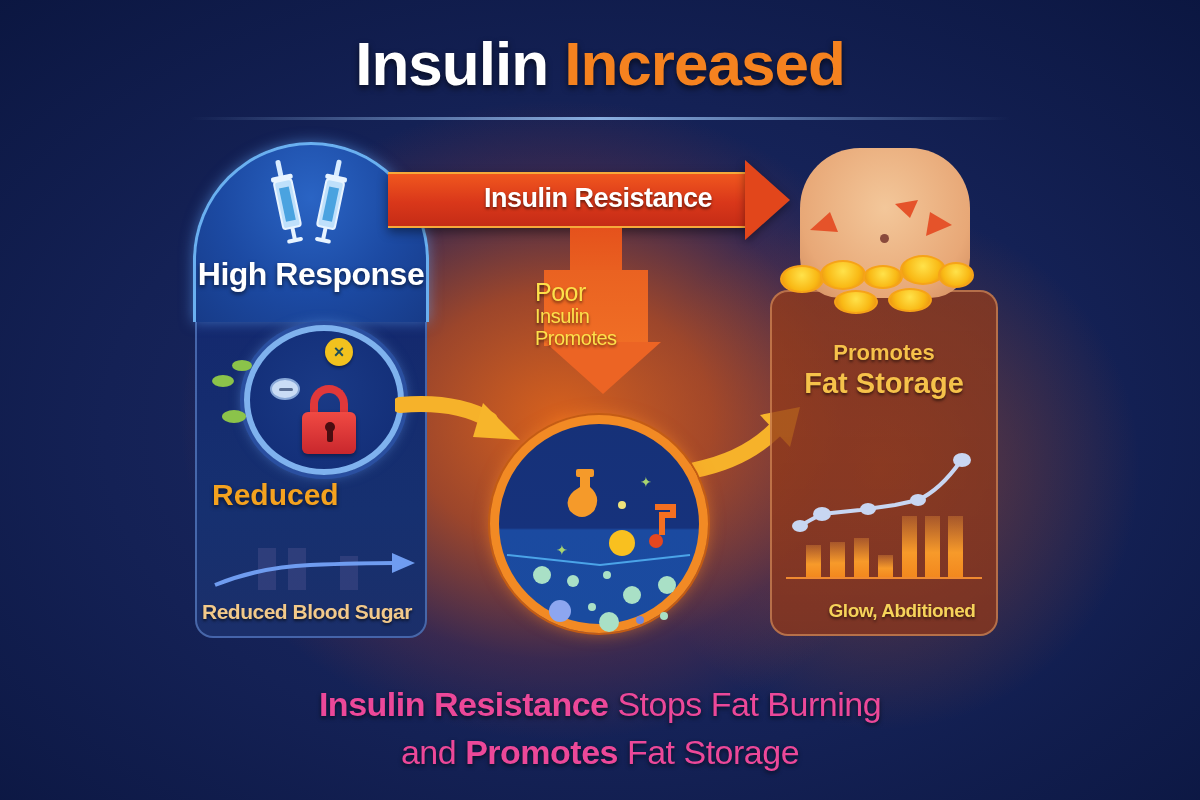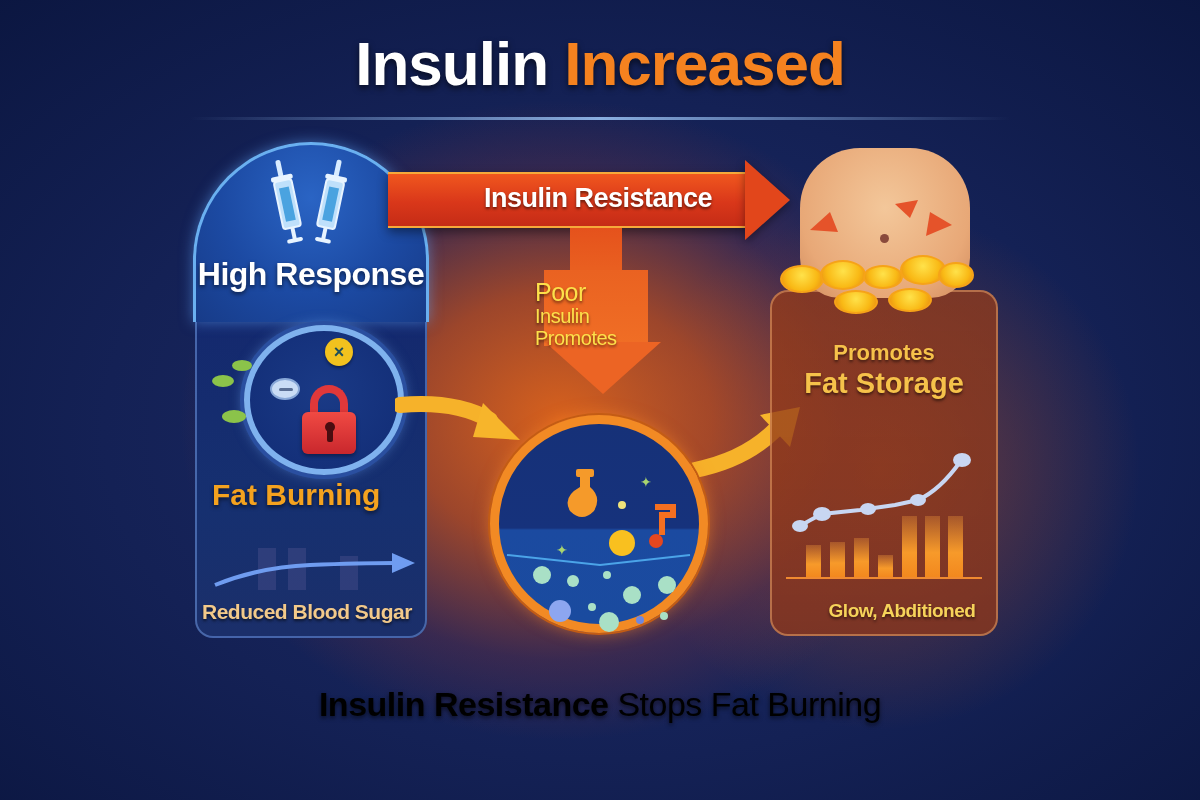--- a/index.html
+++ b/index.html
@@ -164,21 +164,21 @@
     left: 770px; top: 600px; width: 264px; text-align: center;
     color: #f6d35a; font-size: 19px; font-weight: 700; letter-spacing: -0.5px;
     text-shadow: 0 2px 3px rgba(0,0,0,0.55);
   }
   .bar { background: linear-gradient(180deg, rgba(250,160,60,0.3) 0%, #f79a2a 60%, #f2881e 100%); }
   .baseline { left: 786px; top: 577px; width: 196px; height: 2px; background: #f08a30; }
 
   
   .caption {
     left: 0; top: 680px; width: 1200px; text-align: center;
-    color: #000000; font-size: 34px; line-height: 48px; letter-spacing: -0.5px;
+    color: #ec4899; font-size: 34px; line-height: 48px; letter-spacing: -0.5px;
     text-shadow: 0 2px 4px rgba(0,0,0,0.6);
   }
   .caption b { font-weight: 700; }
   .caption .n { font-weight: 400; }
 </style>
 </head>
 <body>
 
 <div class="abs title">
   <span class="w">Insulin</span>
@@ -214,21 +214,21 @@
 <div class="abs sprout" style="left:232px;top:360px;width:20px;height:11px;"></div>
 <div class="abs sprout" style="left:222px;top:410px;width:24px;height:13px;"></div>
 <div class="abs x-badge">×</div>
 <div class="abs pill"></div>
 <div class="abs lock-shackle"></div>
 <div class="abs lock-body"></div>
 <div class="abs keyhole"></div>
 <div class="abs keyhole-stem"></div>
 
 <div class="abs reduced-label">
-  <div>Fat Burning</div>
+  <div>Reduced</div>
 </div>
 
 <div class="abs faded-bar" style="left:258px;top:548px;width:18px;height:42px;"></div>
 <div class="abs faded-bar" style="left:288px;top:548px;width:18px;height:42px;"></div>
 <div class="abs faded-bar" style="left:340px;top:556px;width:18px;height:34px;"></div>
 <svg class="abs" style="left:210px;top:545px" width="210" height="45">
   <path d="M5 40 Q 50 22 100 20 T 185 18" stroke="#6f9cf0" stroke-width="4" fill="none"></path>
   <polygon points="182,8 205,18 182,28" fill="#6f9cf0"></polygon>
 </svg>
 <div class="abs elevated-label">Reduced Blood Sugar</div>
@@ -318,13 +318,16 @@
   <ellipse cx="78" cy="59" rx="8" ry="6" fill="#c8d6f2"></ellipse>
   <ellipse cx="128" cy="50" rx="8" ry="6" fill="#c8d6f2"></ellipse>
   <ellipse cx="172" cy="10" rx="9" ry="7" fill="#c8d6f2"></ellipse>
 </svg>
 <div class="abs glow-label">Glow, Abditioned</div>
 
 <div class="abs caption">
   <div>
     <b>Insulin Resistance</b><span class="n"> Stops Fat Burning</span>
   </div>
+  <div>
+    <span class="n">and </span><b>Promotes</b><span class="n"> Fat Storage</span>
+  </div>
 </div>
 
 </body></html>

